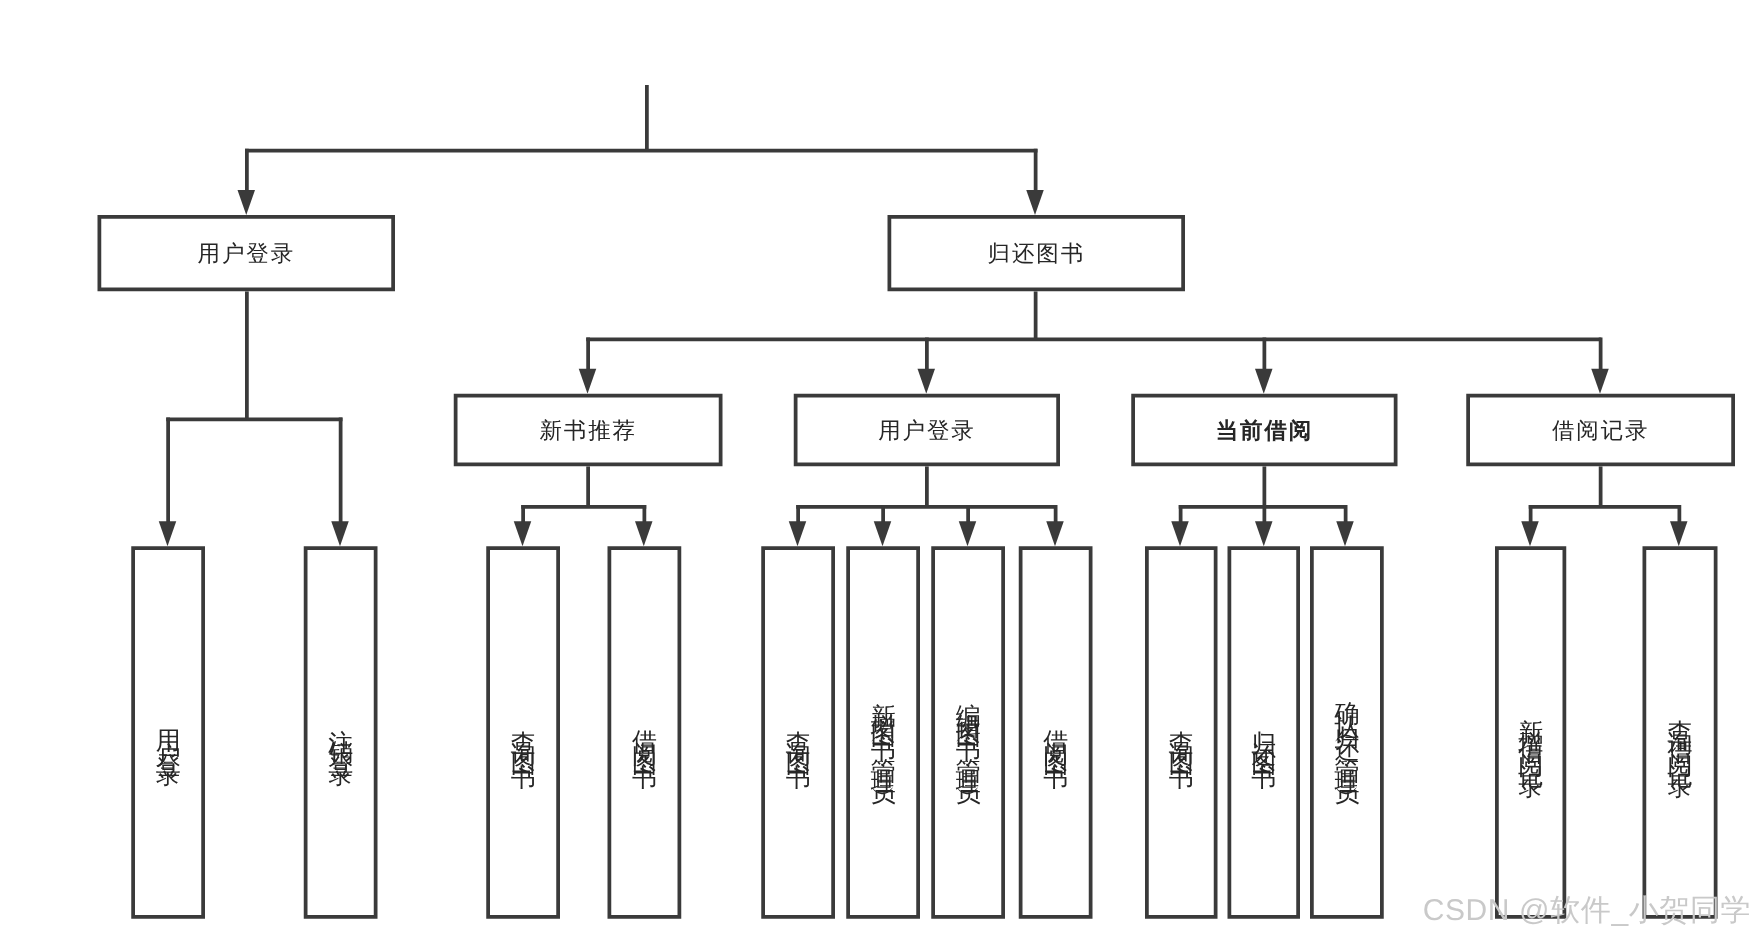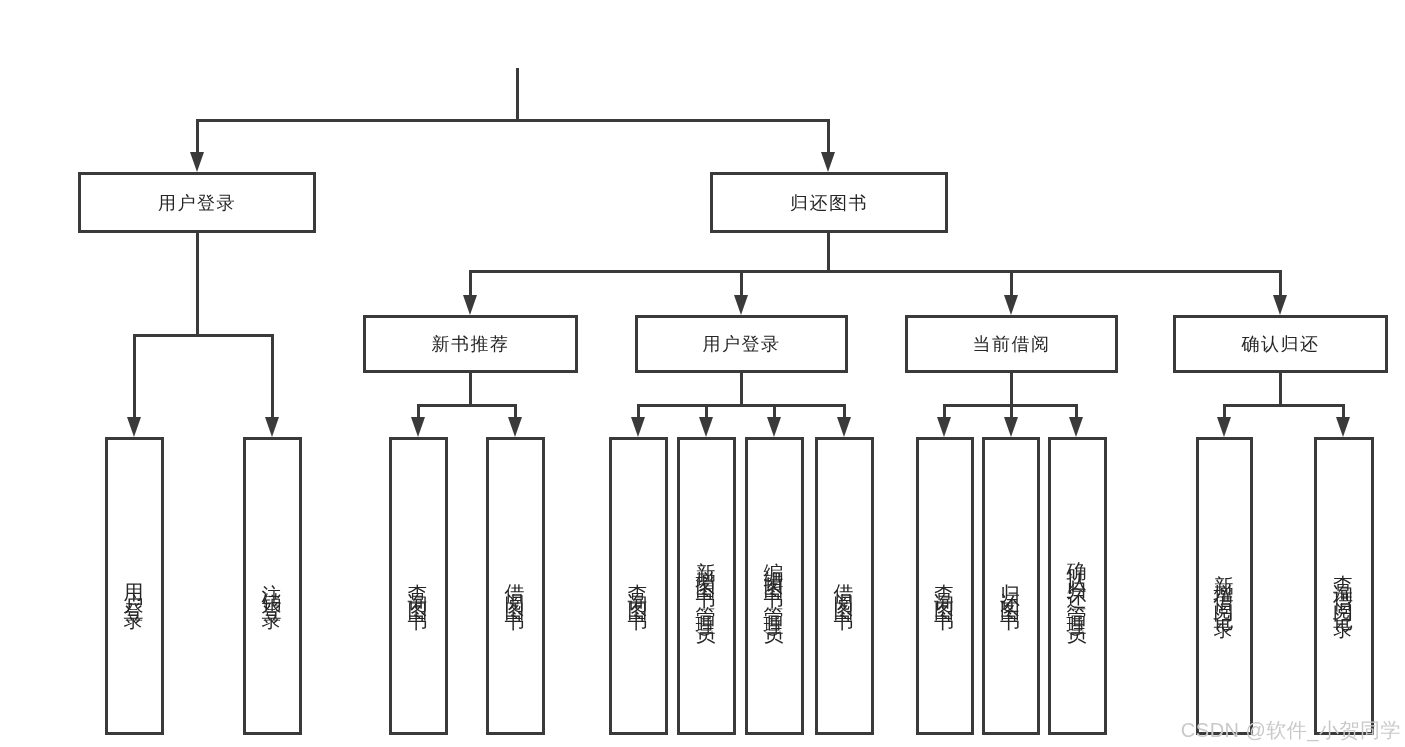--- a/index.html
+++ b/index.html
@@ -42,21 +42,21 @@
     width: 0; height: 0;
     border-left: 7px solid transparent;
     border-right: 7px solid transparent;
     border-top: 20px solid #3a3a3a;
     z-index: 1;
   }
   .watermark {
     position: absolute;
     right: 4px;
     bottom: 3px;
-    font-size: 20px;
+    font-size: 24px;
     color: #c9c9c9;
     letter-spacing: 0.5px;
     z-index: 5;
     white-space: nowrap;
   }
 </style>
 </head>
 <body>
 
 <div id="canvas">
@@ -68,25 +68,25 @@
   <div class="box" style="left:710px; top:172px; width:238px; height:61px;">
     <span class="lbl">归还图书</span>
   </div>
 
   <div class="box" style="left:363px; top:315px; width:215px; height:58px;">
     <span class="lbl">新书推荐</span>
   </div>
   <div class="box" style="left:635px; top:315px; width:213px; height:58px;">
     <span class="lbl">用户登录</span>
   </div>
-  <div class="box" style="left:905px; top:315px; width:213px; height:58px;">
+  <div class="box" style="left:905px; top:315px; width:213px; height:58px;font-weight:bold;">
     <span class="lbl">当前借阅</span>
   </div>
   <div class="box" style="left:1173px; top:315px; width:215px; height:58px;">
-    <span class="lbl">确认归还</span>
+    <span class="lbl">借阅记录</span>
   </div>
 
   <div class="box v" style="left:105px; top:437px; width:59px; height:298px;">
     <span class="lbl">用户登录</span>
   </div>
   <div class="box v" style="left:243px; top:437px; width:59px; height:298px;">
     <span class="lbl">注销登录</span>
   </div>
 
   <div class="box v" style="left:389px; top:437px; width:59px; height:298px;">

